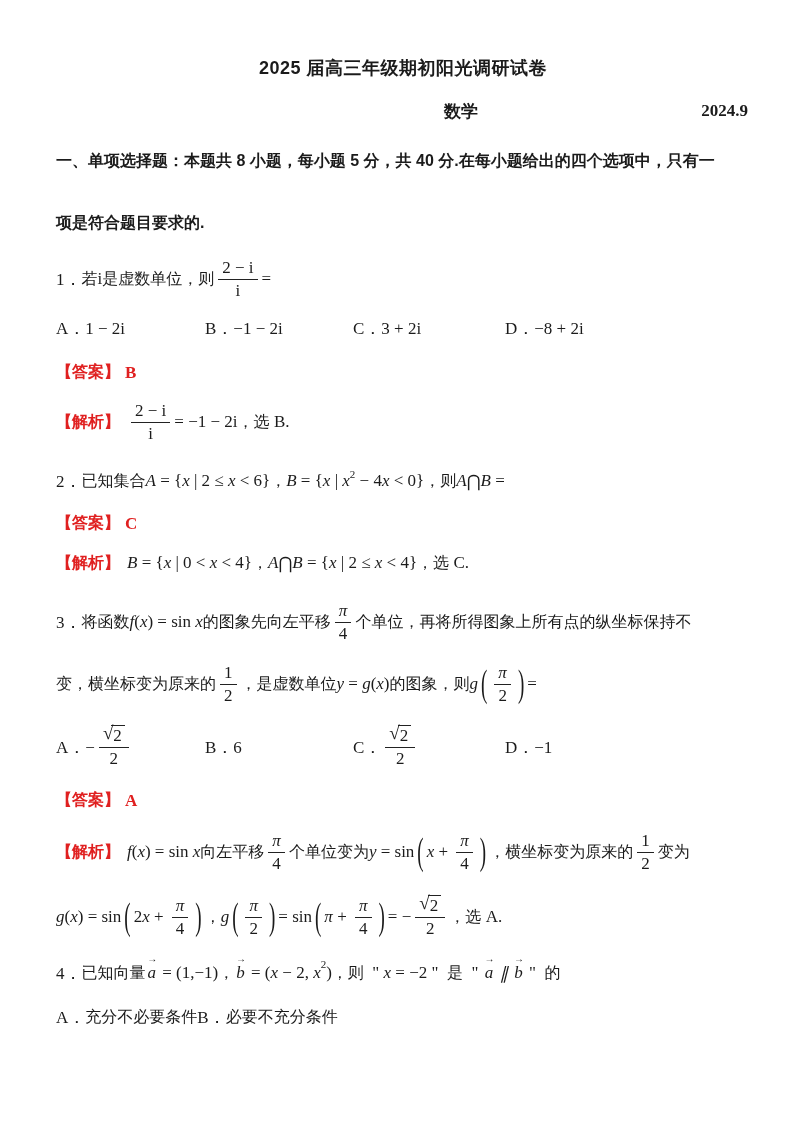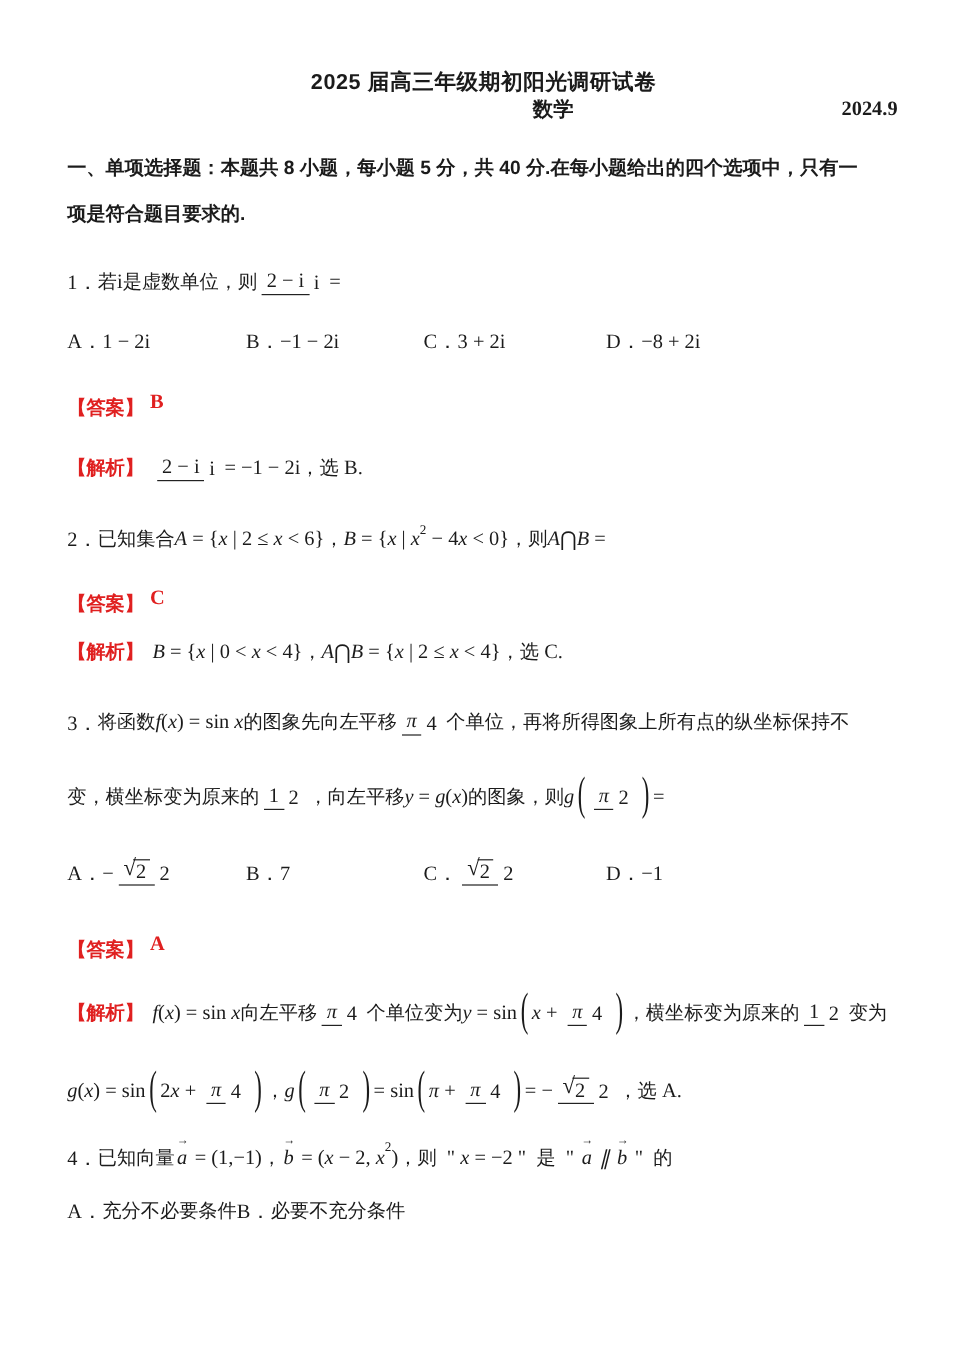--- a/index.html
+++ b/index.html
@@ -6,51 +6,51 @@
   *{box-sizing:border-box;}
   html,body{margin:0;padding:0;}
   body{
     width:794px;height:1123px;background:#ffffff;color:var(--ink);
     font-family:"Liberation Sans",sans-serif;overflow:hidden;
   }
   .page{width:794px;height:851px;padding:56px 44px 0 56px;}
   .doc-title{
     text-align:center;font-size:18px;font-weight:700;letter-spacing:.5px;
   }
-  .subject-row{position:relative;height:24px;text-align:right;}
+  .subject-row{position:relative;height:24px;margin-top:20px;text-align:right;}
   .subject{position:absolute;left:388px;font-size:17px;font-weight:700;}
   .exam-date{position:absolute;right:2px;top:1px;font-family:"Liberation Serif",serif;font-size:17px;font-weight:700;}
   .sec{font-weight:700;font-size:16px;line-height:26px;}
   .line{display:flex;align-items:center;font-size:16px;font-weight:500;}
   .tk-t{white-space:pre;}
   .tk-m,.tk-i,.tk-sup{font-family:"Liberation Serif",serif;font-size:17px;white-space:pre;font-weight:400;}
   .tk-i{font-style:italic;}
   .tk-sup{font-size:11px;align-self:flex-start;position:relative;top:1px;}
-  .frac{display:inline-flex;flex-direction:row;align-items:center;margin:0 4px;
+  .frac{display:inline-flex;flex-direction:column;align-items:center;margin:0 4px;
         font-family:"Liberation Serif",serif;font-size:17px;line-height:1.15;font-weight:400;}
   .frac .num{display:flex;justify-content:center;align-items:flex-end;padding:0 4px 1px;border-bottom:1.3px solid #222;white-space:pre;}
   .frac .den{display:flex;justify-content:center;padding:1px 4px 0;white-space:pre;}
   .sqrt{display:inline-flex;align-items:stretch;}
   .rad{font-size:19px;line-height:1;margin-right:-2px;transform:translateY(-2px);}
   .sqc{border-top:1.3px solid #222;padding:0 3px 0 2px;}
   .bigp{font-family:"Liberation Serif",serif;font-size:19px;font-weight:300;
         transform:scaleY(2.05);margin:0 3px;display:inline-block;}
   .vec{position:relative;display:inline-block;margin:0 2px;}
   .vec-arrow{position:absolute;top:-10px;left:50%;transform:translateX(-45%);
         font-size:10px;font-family:"Liberation Serif",serif;}
   .ans-row{display:flex;align-items:center;}
-  .ans-label{color:var(--red);font-weight:700;font-size:16px;white-space:pre;margin-top:12px;}
+  .ans-label{color:var(--red);font-weight:700;font-size:16px;white-space:pre;}
   .ans-value{color:var(--red);font-weight:700;font-family:"Liberation Serif",serif;font-size:17px;margin-left:5px;}
   .sol-label{color:var(--red);font-weight:700;font-size:16px;margin-right:7px;white-space:pre;align-self:center;}
   .tokens{display:contents;}
   .opt-grid{display:grid;grid-template-columns:149px 148px 152px 1fr;
         font-family:"Liberation Serif",serif;font-size:17px;}
   .opt-grid .opt{display:flex;align-items:center;white-space:pre;font-weight:400;}
   
-  .mt-sec1{margin-top:24px;} .mt-sec2{margin-top:12px;}
+  .mt-sec1{margin-top:24px;} .mt-sec2{margin-top:36px;}
   .mt-q1{margin-top:18px;min-height:50px;}
   .mt-opt1{margin-top:12px;min-height:24px;}
   .mt-ans1{margin-top:22px;}
   .mt-sol1{margin-top:14px;min-height:50px;}
   .mt-q2{margin-top:20px;min-height:28px;}
   .mt-opt2{margin-top:20px;min-height:26px;}
   .mt-ans2{margin-top:18px;}
   .mt-sol2{margin-top:16px;min-height:26px;}
   .mt-q3a{margin-top:20px;min-height:52px;}
   .mt-q3b{margin-top:8px;min-height:56px;}
@@ -115,28 +115,28 @@
   <div class="line mt-q3a">
       <span class="tokens"><span class="tk-m">3．</span><span class="tk-t">将函数</span><span class="tk-i">f</span><span class="tk-m">(</span><span class="tk-i">x</span><span class="tk-m">) = sin </span><span class="tk-i">x</span><span class="tk-t">的图象先向左平移</span><span class="frac">
           <span class="num"><span class="tk-i">π</span></span>
           <span class="den"><span class="tk-m">4</span></span>
         </span><span class="tk-t">个单位，再将所得图象上所有点的纵坐标保持不</span></span>
     </div>
   <div class="line mt-q3b">
       <span class="tokens"><span class="tk-t">变，横坐标变为原来的</span><span class="frac">
           <span class="num"><span class="tk-m">1</span></span>
           <span class="den"><span class="tk-m">2</span></span>
-        </span><span class="tk-t">，向左平移</span><span class="tk-i">y</span><span class="tk-m"> = </span><span class="tk-i">g</span><span class="tk-m">(</span><span class="tk-i">x</span><span class="tk-m">)</span><span class="tk-t">的图象，则</span><span class="tk-i">g</span><span class="bigp">(</span><span class="frac">
+        </span><span class="tk-t">，是虚数单位</span><span class="tk-i">y</span><span class="tk-m"> = </span><span class="tk-i">g</span><span class="tk-m">(</span><span class="tk-i">x</span><span class="tk-m">)</span><span class="tk-t">的图象，则</span><span class="tk-i">g</span><span class="bigp">(</span><span class="frac">
           <span class="num"><span class="tk-i">π</span></span>
           <span class="den"><span class="tk-m">2</span></span>
         </span><span class="bigp">)</span><span class="tk-m">=</span></span>
     </div>
   <div class="opt-grid mt-opt3">
     <span class="opt"><span class="tk-m">A．−</span><span class="frac"><span class="num"><span class="sqrt"><span class="rad tk-m">√</span><span class="sqc"><span class="tk-m">2</span></span></span></span><span class="den"><span class="tk-m">2</span></span></span></span>
-    <span class="opt"><span class="tk-m">B．7</span></span>
+    <span class="opt"><span class="tk-m">B．6</span></span>
     <span class="opt"><span class="tk-m">C．</span><span class="frac"><span class="num"><span class="sqrt"><span class="rad tk-m">√</span><span class="sqc"><span class="tk-m">2</span></span></span></span><span class="den"><span class="tk-m">2</span></span></span></span>
     <span class="opt"><span class="tk-m">D．−1</span></span>
   </div>
   <div class="ans-row mt-ans3">
     <span class="ans-label">【答案】</span>
     <span class="ans-value">A</span>
   </div>
   <div class="line mt-sol3a">
     <span class="sol-label">【解析】</span>
     <span class="tokens"><span class="tk-i">f</span><span class="tk-m">(</span><span class="tk-i">x</span><span class="tk-m">) = sin </span><span class="tk-i">x</span><span class="tk-t">向左平移</span><span class="frac">

